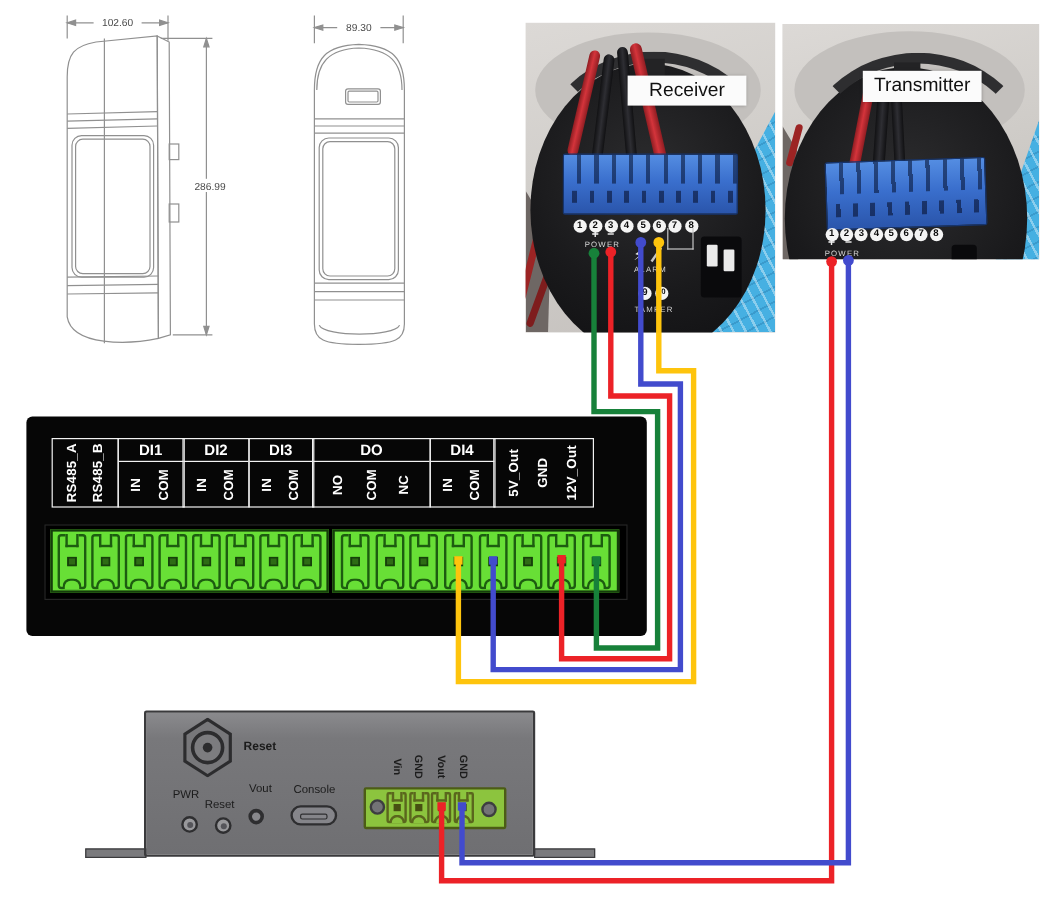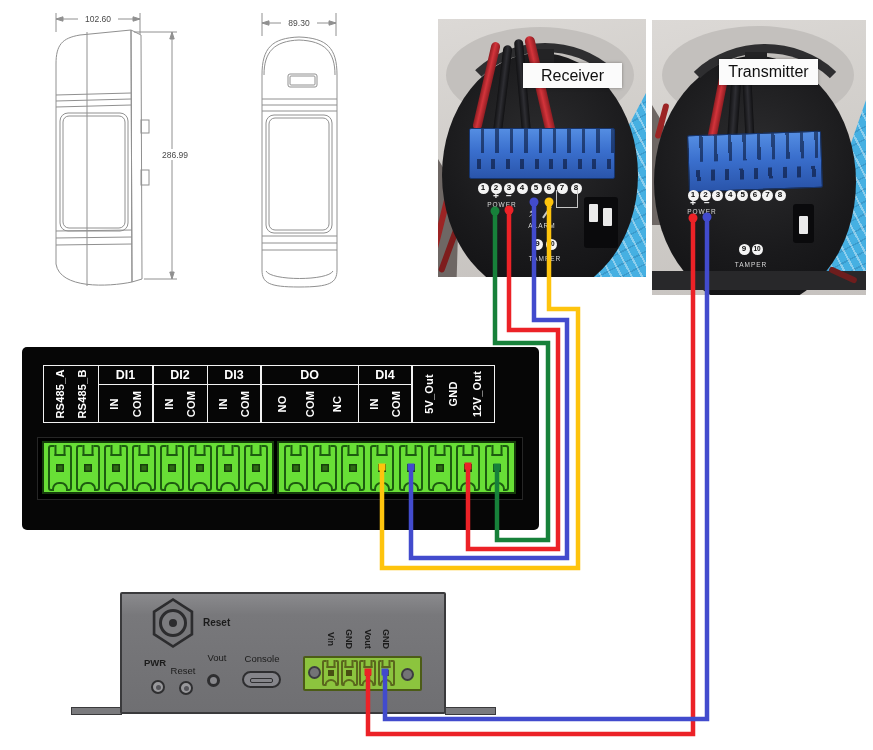--- a/index.html
+++ b/index.html
@@ -5,21 +5,21 @@
   html,body{margin:0;padding:0;background:#fff;}
   .canvas{position:relative;width:873px;height:750px;background:#ffffff;
           font-family:"Liberation Sans","DejaVu Sans",sans-serif;overflow:hidden;}
 
   
   .drawings{position:absolute;left:0;top:0;}
 
   
   .photo{position:absolute;overflow:hidden;background:linear-gradient(165deg,#dcd9d6 0%,#cfccc8 55%,#c5c1be 100%);}
   #photo-receiver{left:438px;top:19px;width:208px;height:258px;}
-  #photo-transmitter{left:652px;top:20px;width:214px;height:275px;}
+  #photo-transmitter{left:652px;top:20px;width:214px;height:196px;}
   .tarp{position:absolute;background:
         repeating-linear-gradient(62deg,rgba(255,255,255,.38) 0 2px,rgba(255,255,255,0) 2px 9px),
         repeating-linear-gradient(-28deg,rgba(20,90,140,.25) 0 1.5px,rgba(20,90,140,0) 1.5px 11px),#46b0e2;}
   #photo-receiver .tarp{right:0;top:58px;width:66px;height:200px;clip-path:polygon(100% 8%,58% 34%,16% 100%,100% 100%);}
   #photo-transmitter .tarp{right:0;top:72px;width:54px;height:197px;clip-path:polygon(100% 4%,52% 42%,0 100%,100% 100%);}
   .dome{position:absolute;border-radius:50%;background:#c3c0bd;}
   .arcband{position:absolute;border:9px solid transparent;border-top-color:#2e2e30;border-radius:50%;}
   .toptab{position:absolute;background:#232325;}
   .housing{position:absolute;border-radius:50%;background:radial-gradient(circle at 50% 38%,#2c2c2e 0%,#1a1a1c 55%,#0f0f11 100%);}
   .cable{position:absolute;border-radius:5px;}
@@ -412,21 +412,21 @@
 
   <div class="gateway">
     <div class="gw-foot" id="gw-foot-l"></div>
     <div class="gw-foot" id="gw-foot-r"></div>
     <div class="gw-body"></div>
     <div class="hex" style="left:79px;top:6px;width:46px;height:50px;background:#2c2c2e;"></div>
     <div class="hex" style="left:82px;top:9px;width:40px;height:44px;background:#77777a;"></div>
     <div class="gw-ring" style="left:88px;top:17px;width:28px;height:28px;box-sizing:border-box;"></div>
     <div class="gw-dot" style="left:98px;top:27px;width:8px;height:8px;"></div>
     <div class="gw-txt" style="left:132px;top:26px;width:40px;text-align:left;font-size:10px;font-weight:bold;">Reset</div>
-    <div class="gw-txt" style="left:64px;top:66px;width:40px;font-weight:bold;">PWR</div>
+    <div class="gw-txt" style="left:64px;top:66px;width:40px;">PWR</div>
     <div class="gw-txt" style="left:92px;top:74px;width:40px;">Reset</div>
     <div class="gw-txt" style="left:126px;top:61px;width:40px;">Vout</div>
     <div class="gw-txt" style="left:168px;top:62px;width:46px;">Console</div>
     <div class="gw-led" style="left:80px;top:88px;"></div>
     <div class="gw-led" style="left:108px;top:89px;"></div>
     <div class="gw-reset" style="left:136px;top:82px;"></div>
     <div class="gw-usbc" style="left:171px;top:79px;"></div>
     <div class="gw-tblock"></div>
     <div class="gw-hole" style="left:237px;top:74px;"></div>
     <div class="gw-hole" style="left:330px;top:76px;"></div>

